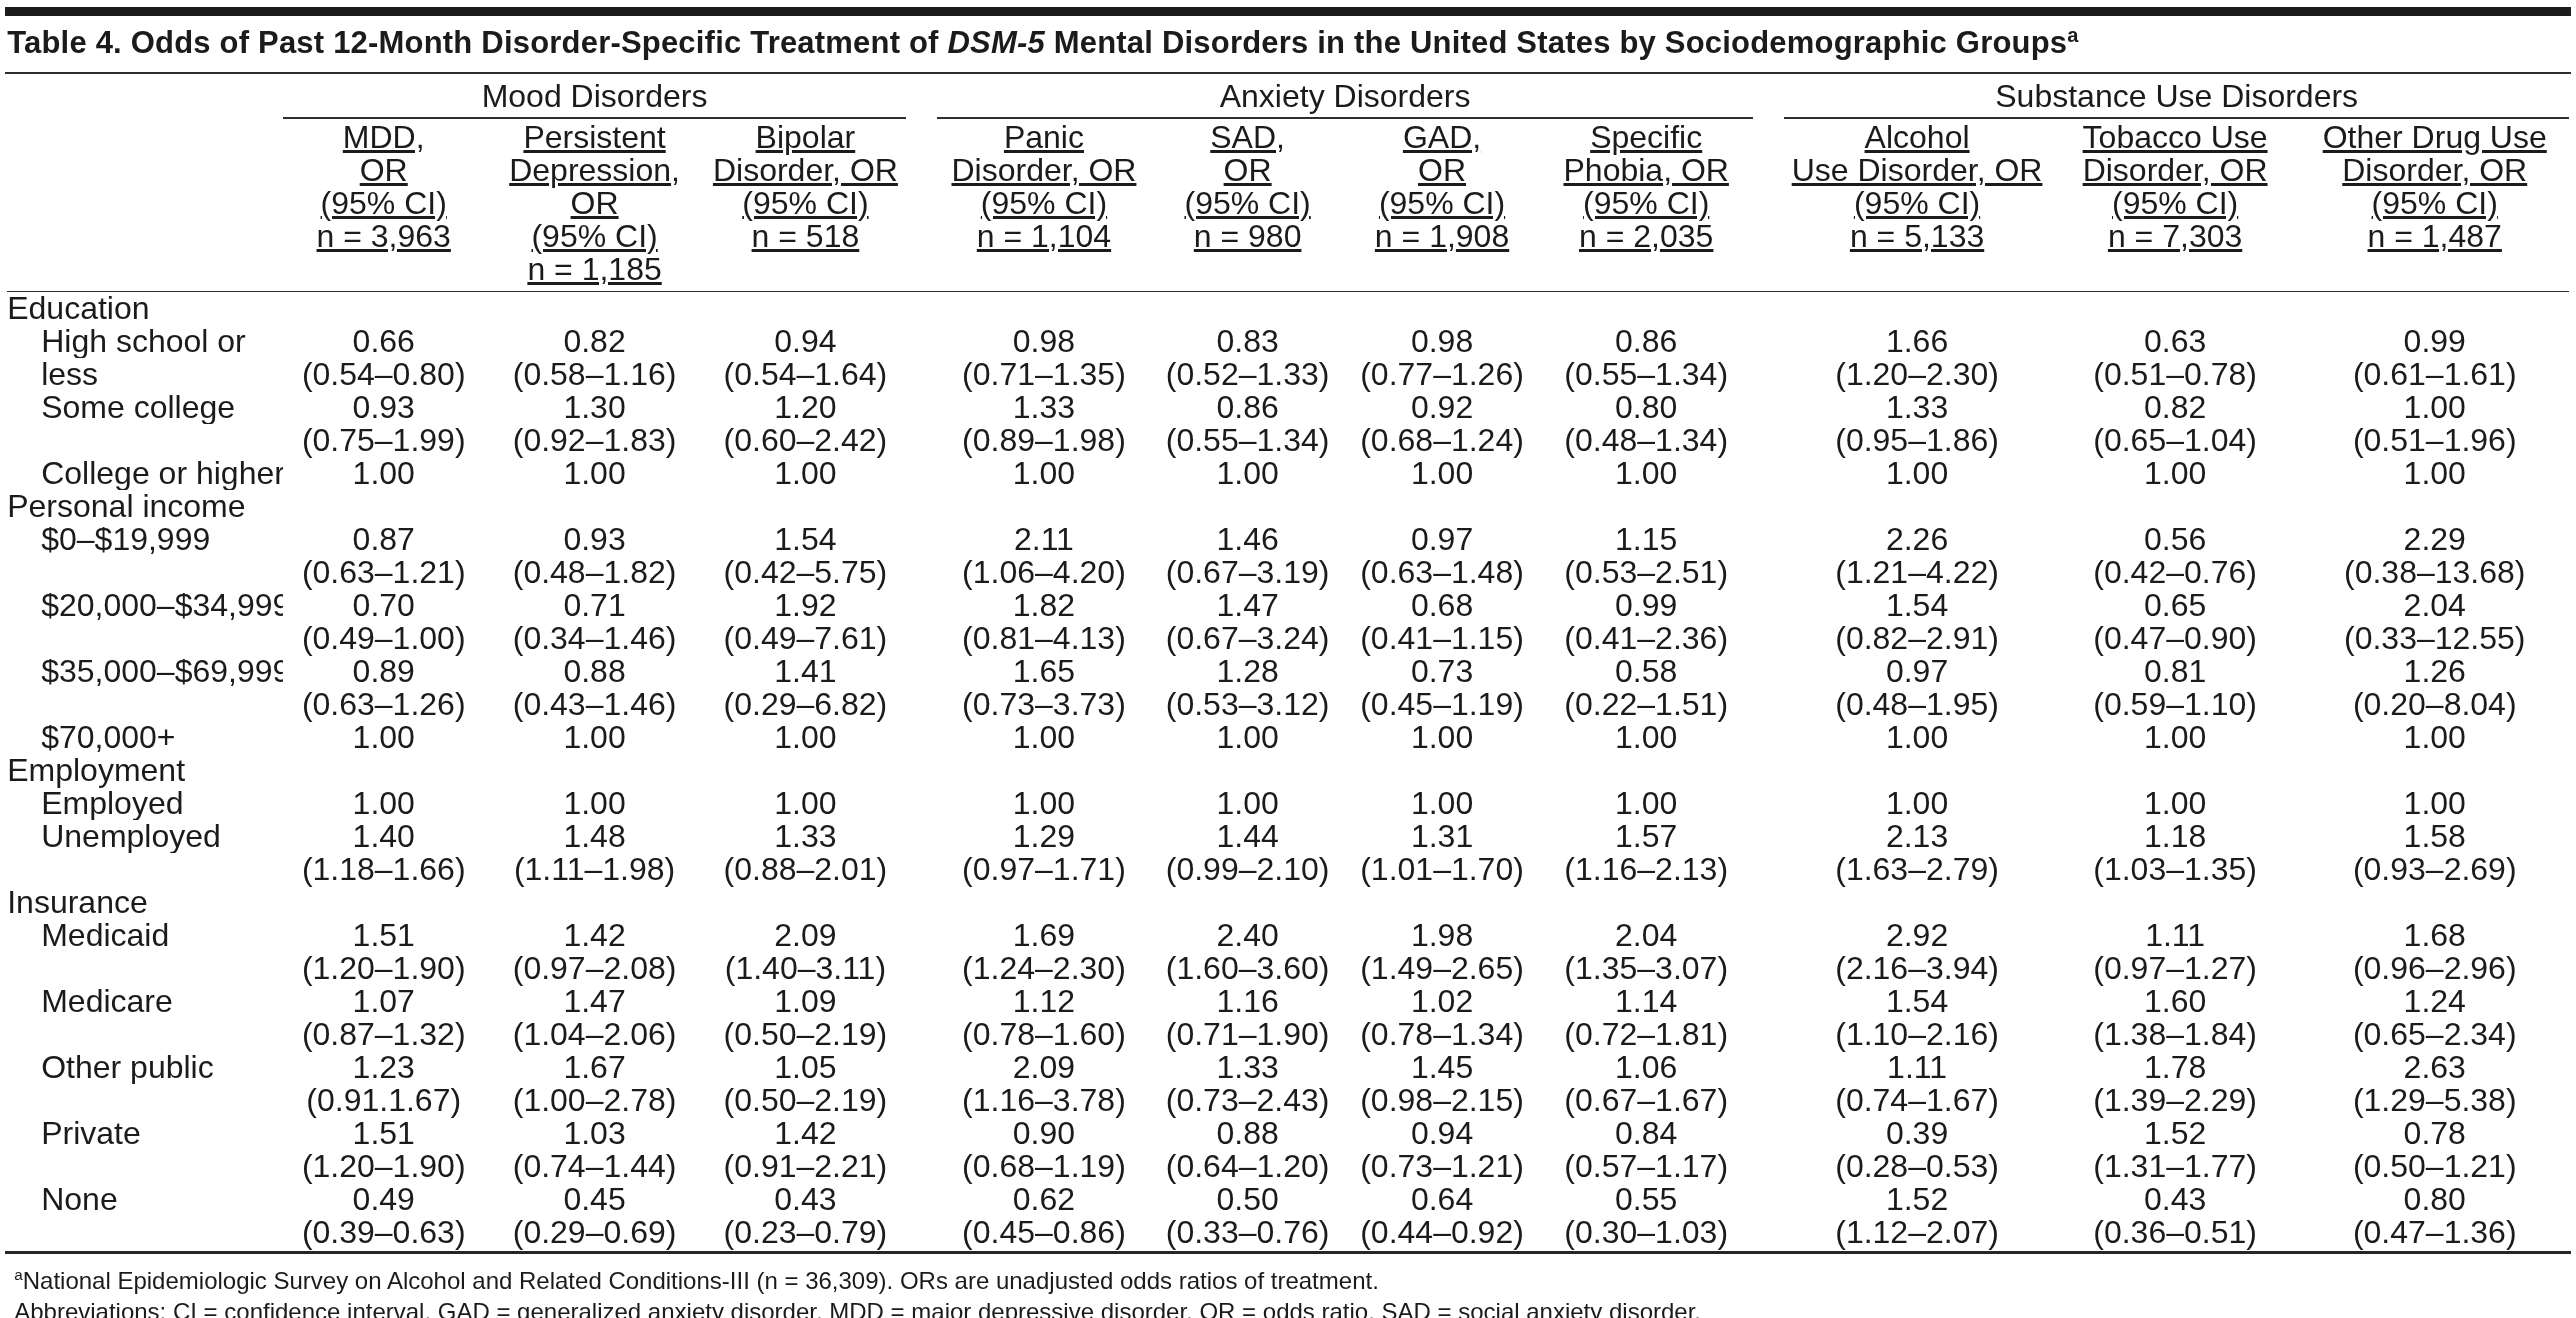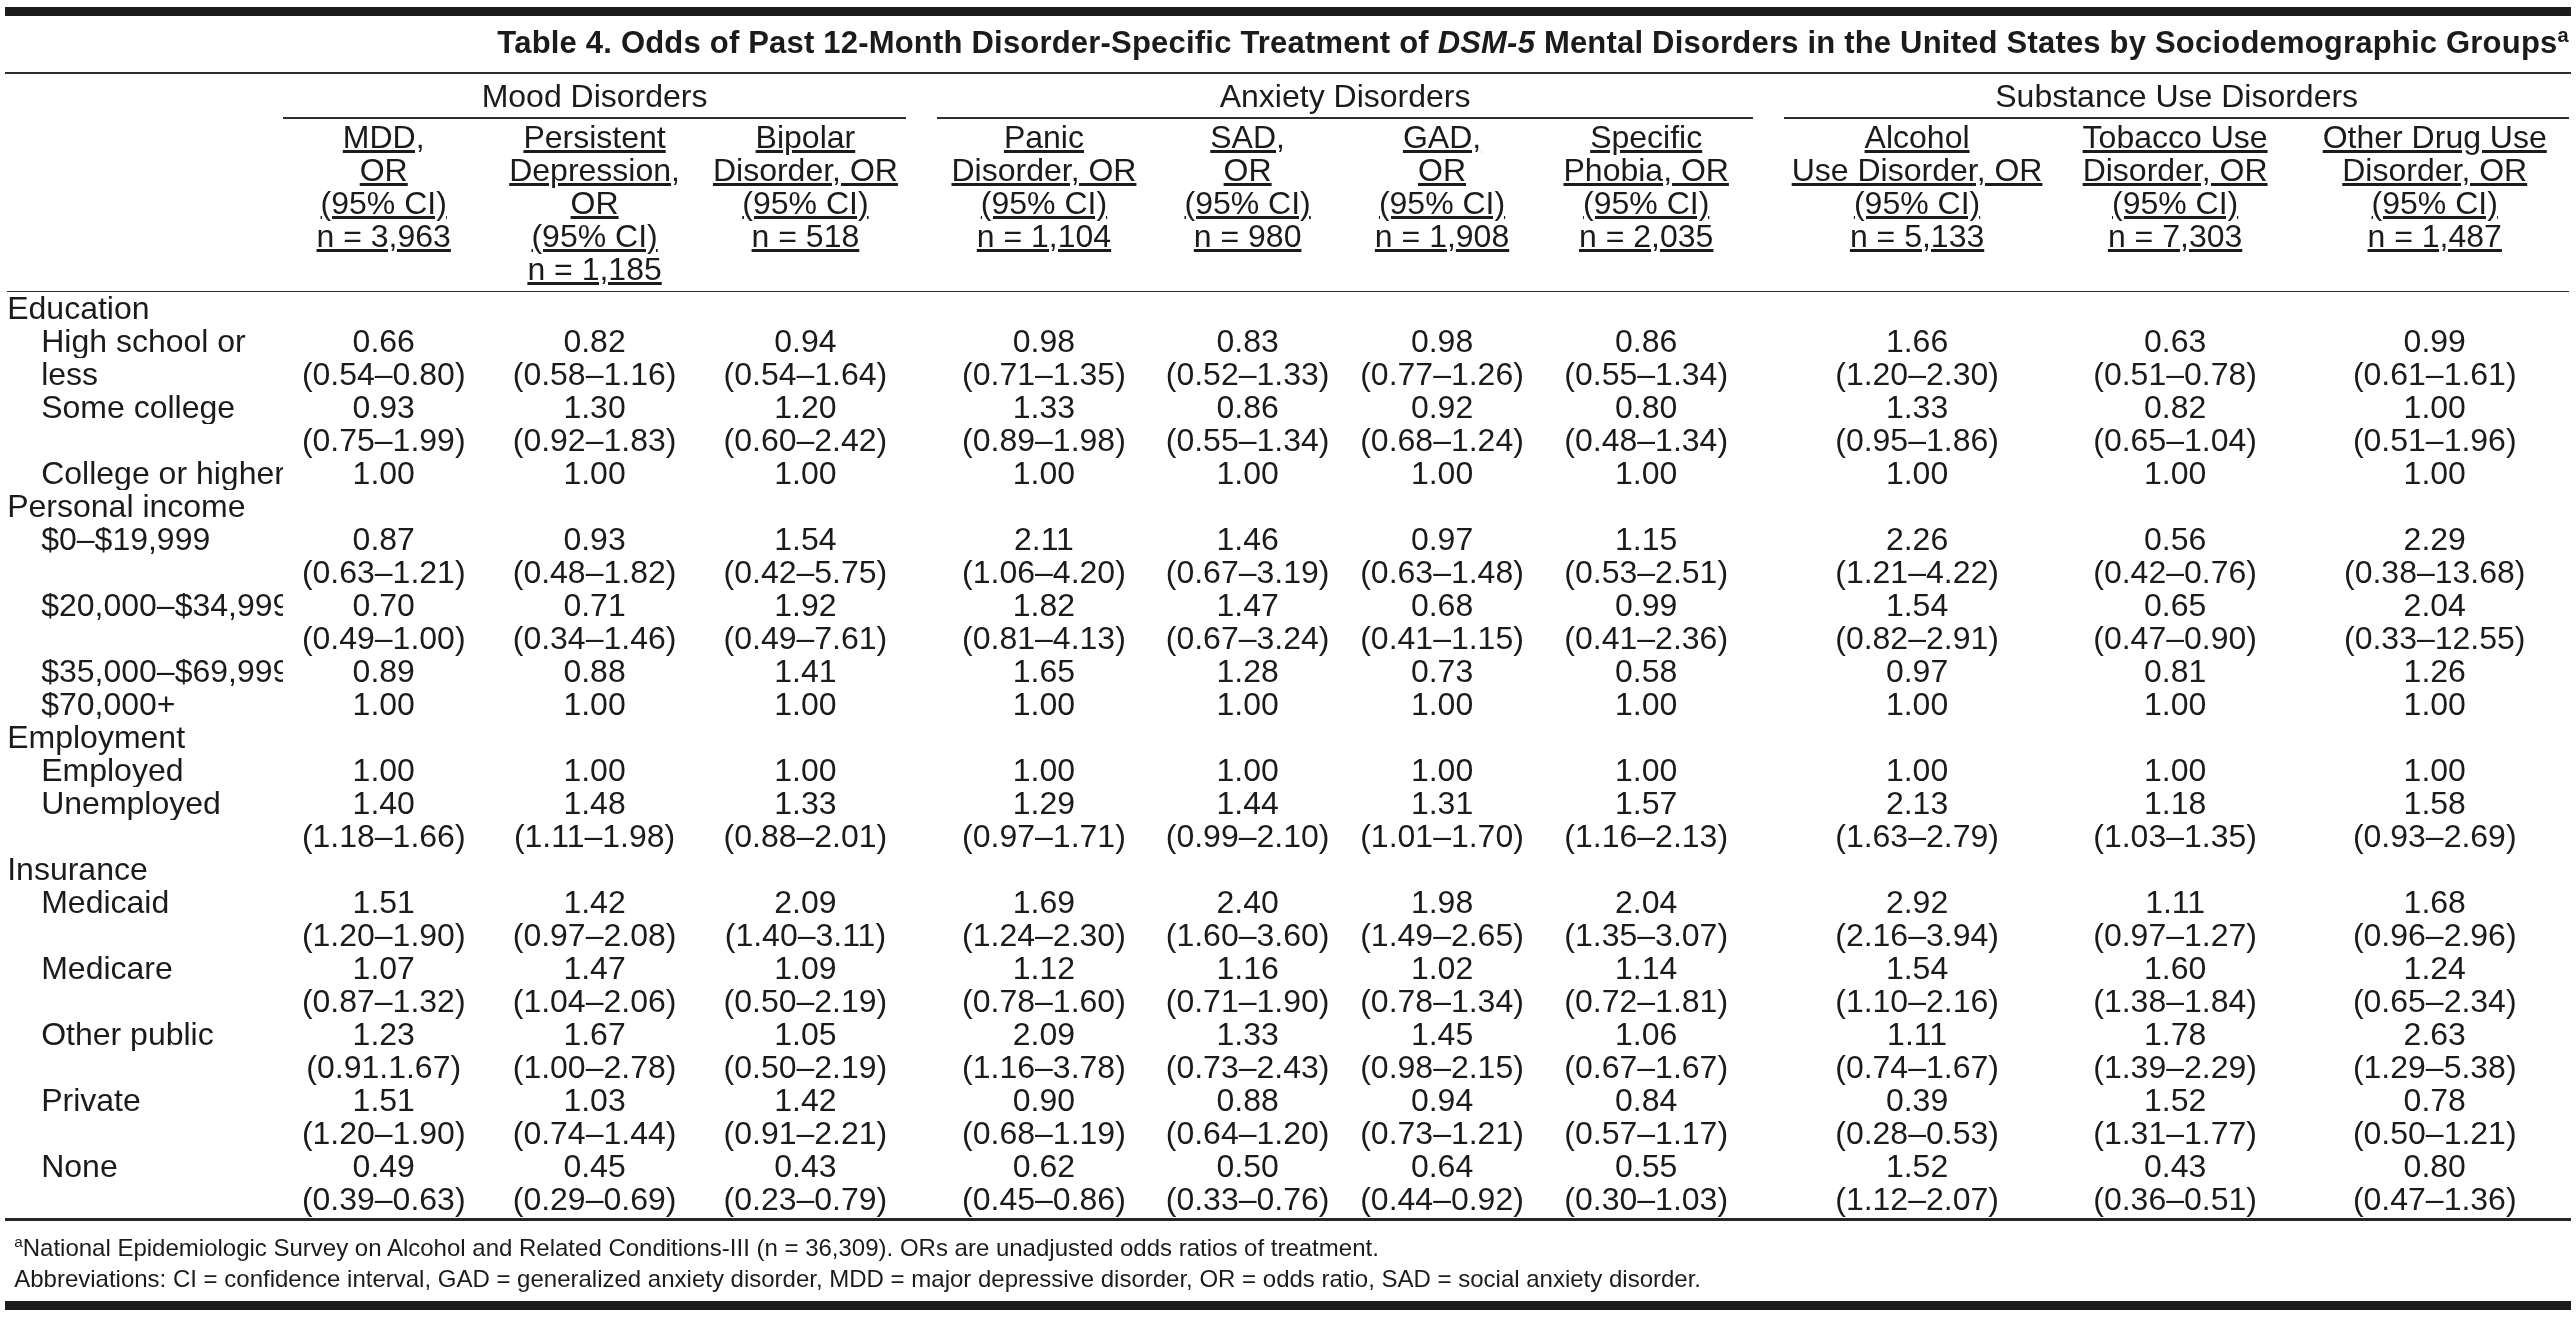--- a/index.html
+++ b/index.html
@@ -3,21 +3,21 @@
 <meta charset="utf-8">
 <style>
   html,body{margin:0;padding:0;}
   body{
     width:2576px;height:1319px;overflow:hidden;background:#ffffff;color:#1b1b1b;
     font-family:"Liberation Sans","DejaVu Sans",sans-serif;
   }
   .page{width:2576px;height:1319px;position:relative;}
   .rule-bar{height:9px;background:#1c1c1c;margin:0 5.4px;}
   .rule-bar.top{margin-top:7.2px;}
-  .title{font-size:31px;font-weight:700;padding:8px 7.2px 10px 7.2px;letter-spacing:0.2px;text-align:right;}
+  .title{font-size:31px;font-weight:700;padding:8px 7.2px 10px 7.2px;letter-spacing:0.2px;}
   .title sup{font-size:20px;}
   .title-rule{border-top:2.7px solid #2e2e2e;margin:0 5.4px;}
   table{border-collapse:collapse;table-layout:fixed;width:2562px;margin:3.6px 7.2px 0 7.2px;font-size:32px;}
   th,td{padding:0;font-weight:400;vertical-align:top;}
   th.group{
     text-align:center;line-height:38px;border-bottom:2.7px solid #2f2f2f;padding-bottom:1.8px;
   }
   #col-header-row th{border-bottom:1.8px solid #2f2f2f;}
   th.colhead{text-align:center;line-height:33px;padding:1.8px 0 5.4px 0;text-decoration:underline;}
   td.section{ text-align:left;line-height:33px;}
@@ -230,20 +230,35 @@
           <td class="val">1.65</td>
           <td class="val">1.28</td>
           <td class="val">0.73</td>
           <td class="val">0.58</td>
           <td></td>
           <td class="val">0.97</td>
           <td class="val">0.81</td>
           <td class="val">1.26</td>
         </tr>
         <tr>
+          <td class="rowlabel"></td>
+          <td class="val">(0.63–1.26)</td>
+          <td class="val">(0.43–1.46)</td>
+          <td class="val">(0.29–6.82)</td>
+          <td></td>
+          <td class="val">(0.73–3.73)</td>
+          <td class="val">(0.53–3.12)</td>
+          <td class="val">(0.45–1.19)</td>
+          <td class="val">(0.22–1.51)</td>
+          <td></td>
+          <td class="val">(0.48–1.95)</td>
+          <td class="val">(0.59–1.10)</td>
+          <td class="val">(0.20–8.04)</td>
+        </tr>
+        <tr>
           <td class="rowlabel">$70,000+</td>
           <td class="val">1.00</td>
           <td class="val">1.00</td>
           <td class="val">1.00</td>
           <td></td>
           <td class="val">1.00</td>
           <td class="val">1.00</td>
           <td class="val">1.00</td>
           <td class="val">1.00</td>
           <td></td>

